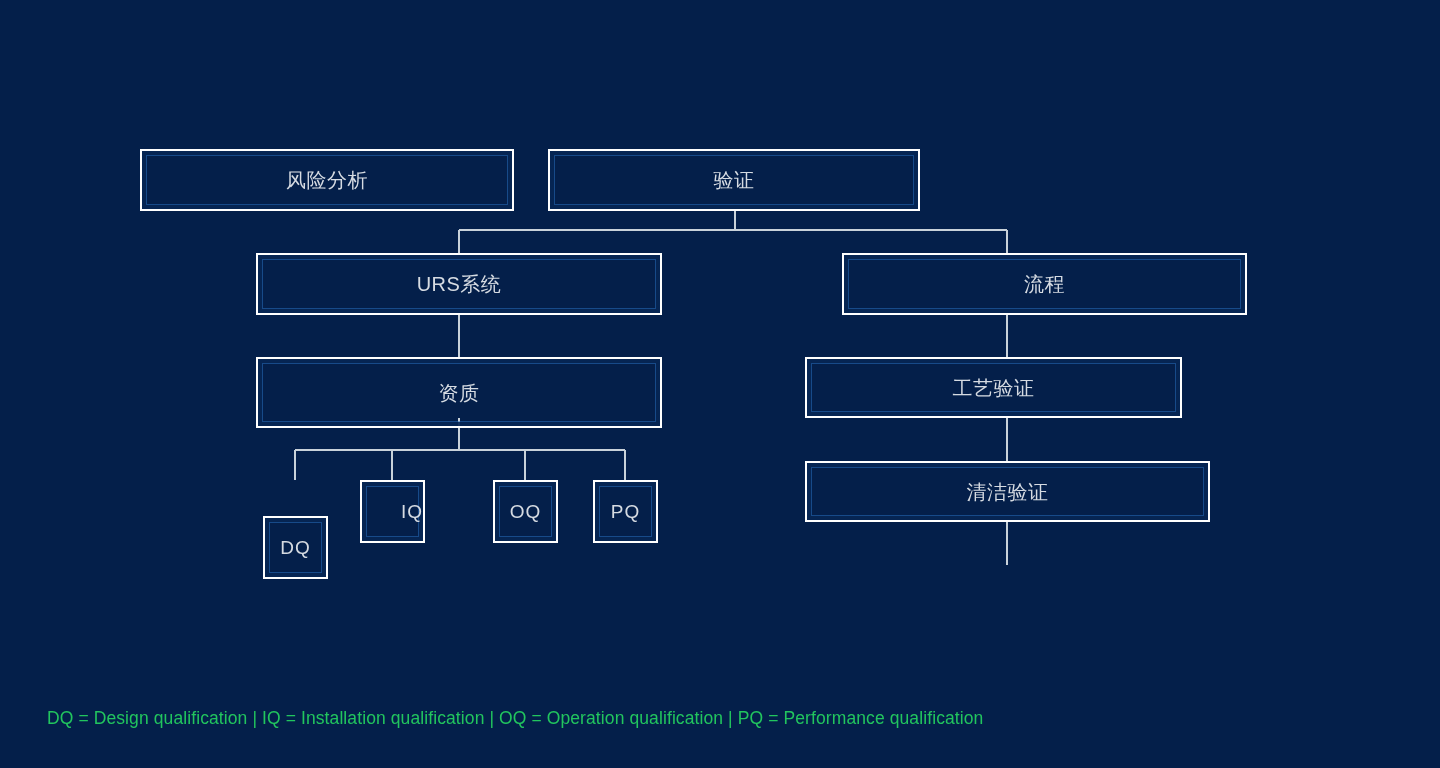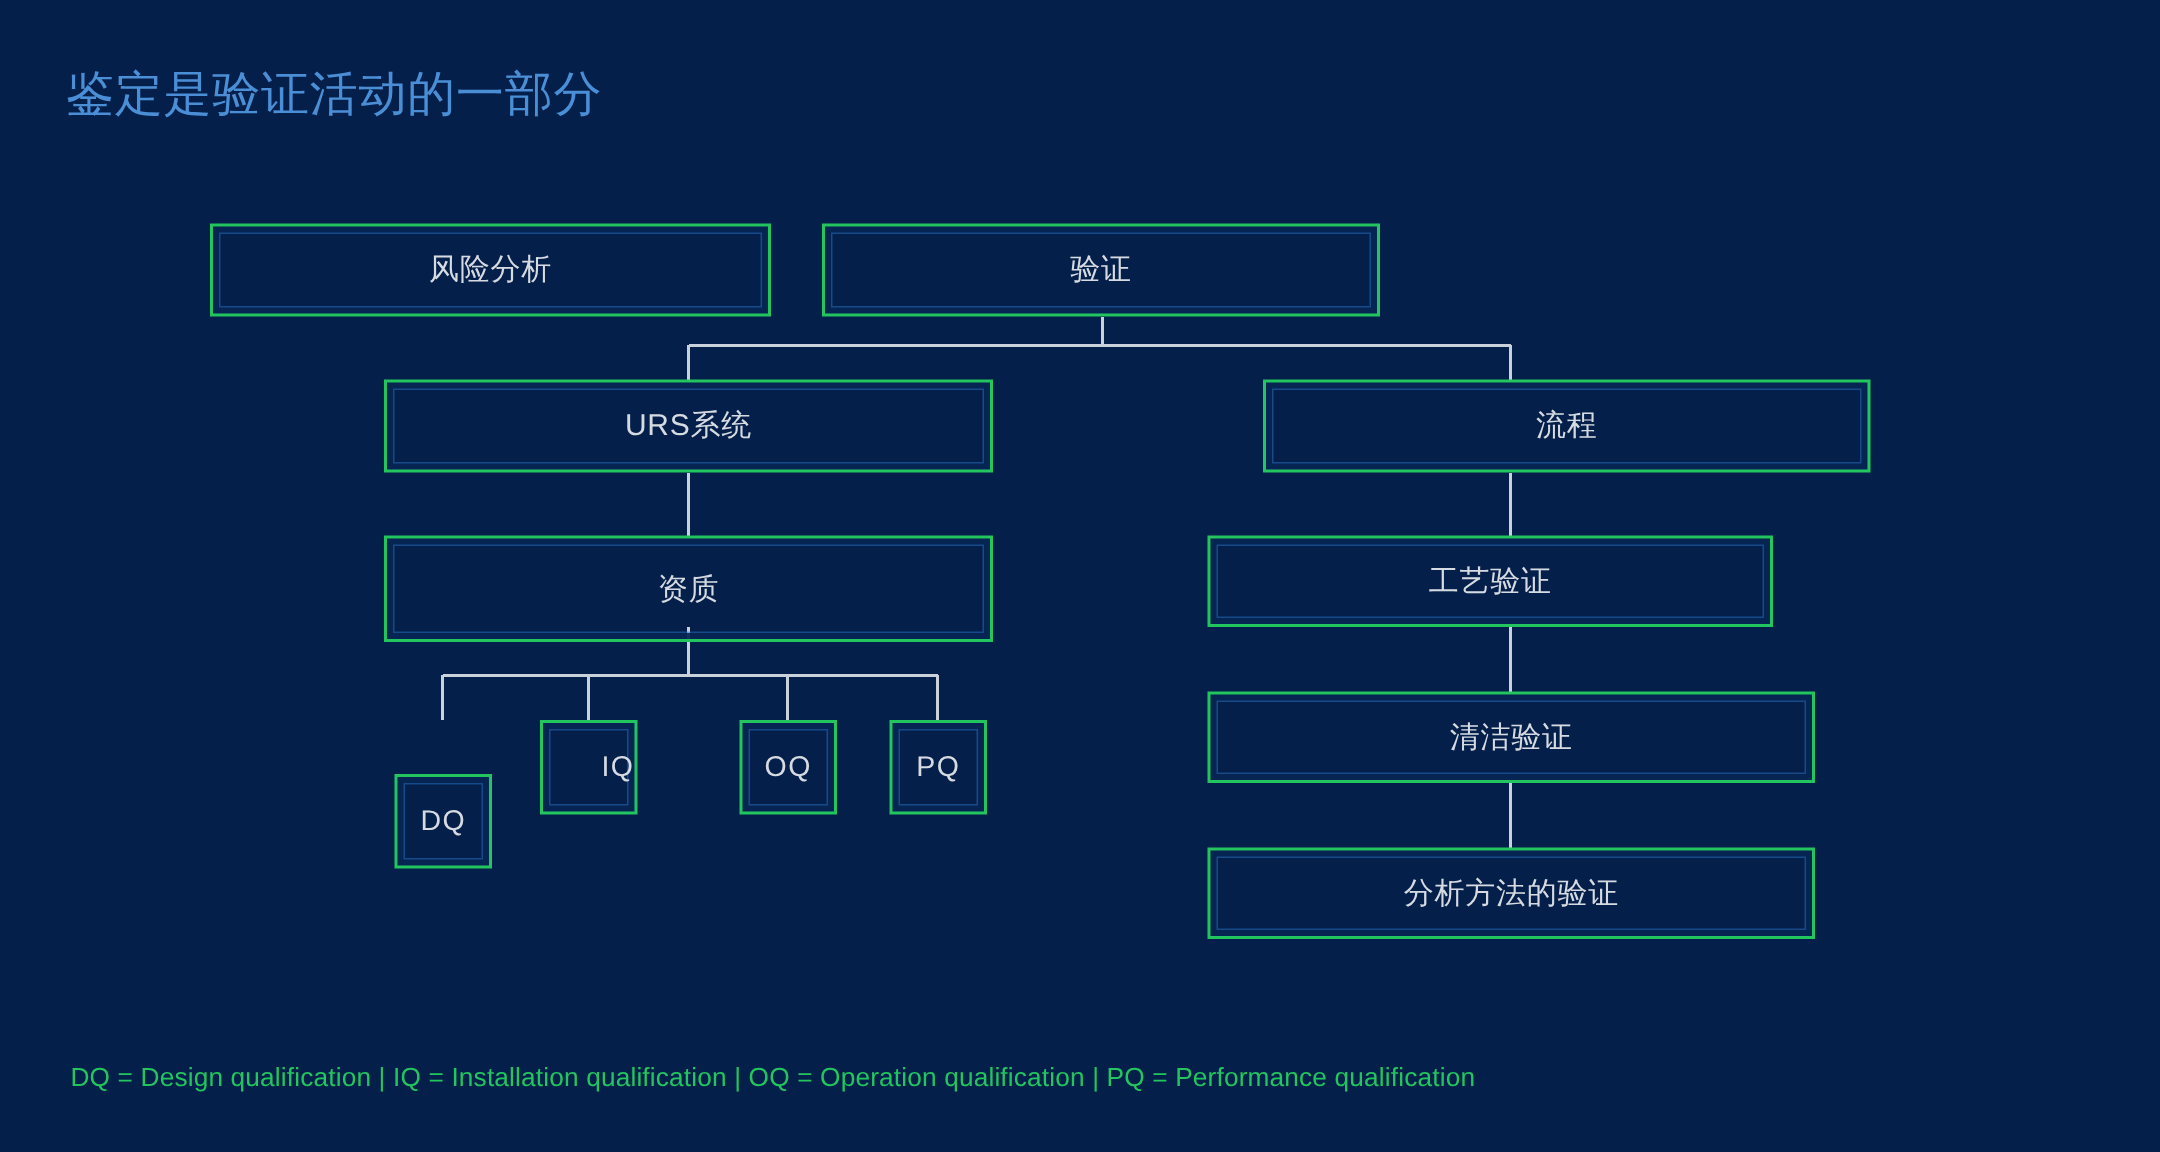--- a/index.html
+++ b/index.html
@@ -52,21 +52,21 @@
     left: 0; top: 0;
     width: 1440px;
     height: 768px;
     pointer-events: none;
   }
 
   
   .node {
     position: absolute;
     box-sizing: border-box;
-    border: 2px solid #22c55e;
+    border: 2px solid #ffffff;
     background: transparent;
     display: flex;
     align-items: center;
     justify-content: center;
     box-shadow: inset 0 0 0 4px rgba(4,31,74,0.85),
                 inset 0 0 0 5px rgba(40,110,190,0.55);
   }
   .node .node-label {
     color: #d6dbe2;
     font-size: 20px;
@@ -90,21 +90,20 @@
     color: #22c55e;
     white-space: nowrap;
     letter-spacing: 0.1px;
   }
 </style>
 </head>
 <body>
 
 <div id="slide">
 
-  <div id="page-title">鉴定是验证活动的一部分</div>
 
   <div id="diagram">
 
     <svg id="connectors" viewBox="0 0 1440 768" width="1440" height="768" xmlns="http://www.w3.org/2000/svg" shape-rendering="crispEdges">
       <g stroke="#c9d2da" stroke-width="2" fill="none">
 
         <path d="M735,211 L735,230"></path>
 
         <path d="M459,230 L1007,230"></path>
 
@@ -150,23 +149,20 @@
     </div>
 
     <div class="node" style="left:805px; top:357px; width:377px; height:61px;">
       <span class="node-label">工艺验证</span>
     </div>
 
     <div class="node" style="left:805px; top:461px; width:405px; height:61px;">
       <span class="node-label">清洁验证</span>
     </div>
 
-    <div class="node" style="left:805px; top:565px; width:405px; height:61px;">
-      <span class="node-label">分析方法的验证</span>
-    </div>
 
     <div class="node small" style="left:263px; top:480px; width:65px; height:63px;margin-top:36px;">
       <span class="node-label">DQ</span>
     </div>
 
     <div class="node small" style="left:360px; top:480px; width:65px; height:63px;justify-content:flex-end;">
       <span class="node-label">IQ</span>
     </div>
 
     <div class="node small" style="left:493px; top:480px; width:65px; height:63px;">

